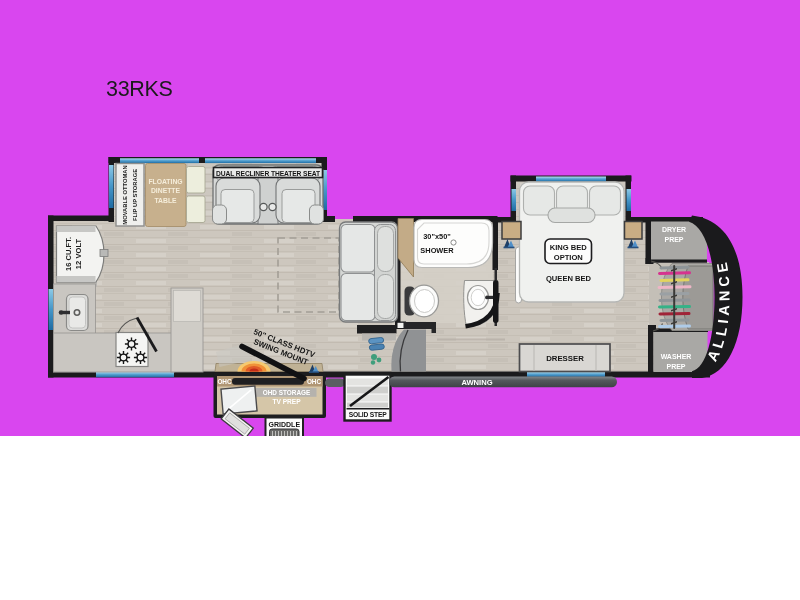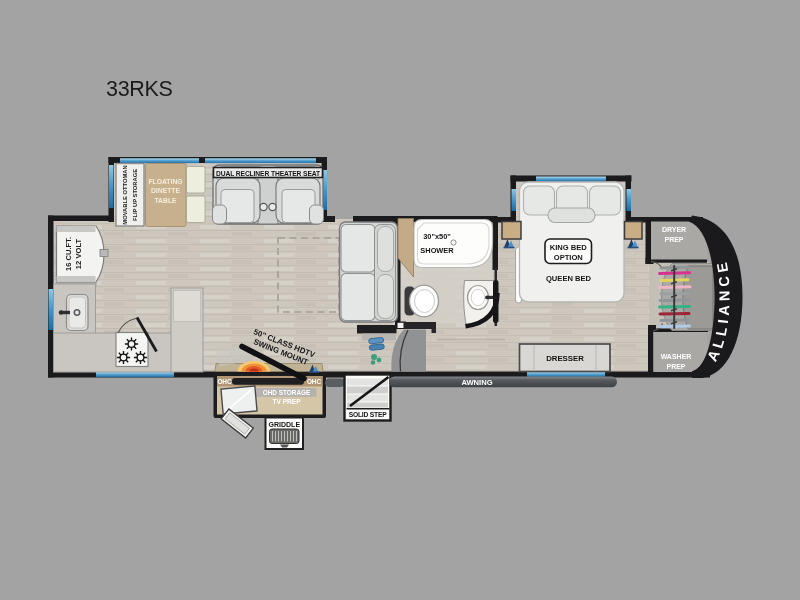--- a/index.html
+++ b/index.html
@@ -1,16 +1,16 @@
 <!DOCTYPE html>
 <html><head>
 <meta charset="utf-8">
 <style>
   html,body{margin:0;padding:0;background:#ffffff;}
-  .page{width:800px;height:600px;position:relative;overflow:hidden;background:#a3a3a3;
+  .page{width:800px;height:436px;position:relative;overflow:hidden;background:#d946ef;
         font-family:"Liberation Sans", sans-serif;}
   svg text{font-family:"Liberation Sans", sans-serif;}
 </style>
 </head>
 <body>
 <div class="page">
 <svg width="800" height="600" viewBox="0 0 800 600" xmlns="http://www.w3.org/2000/svg">
 <defs>
   <linearGradient id="winV" x1="0" y1="0" x2="0" y2="1">
     <stop offset="0" stop-color="#8cc9e6"></stop>

